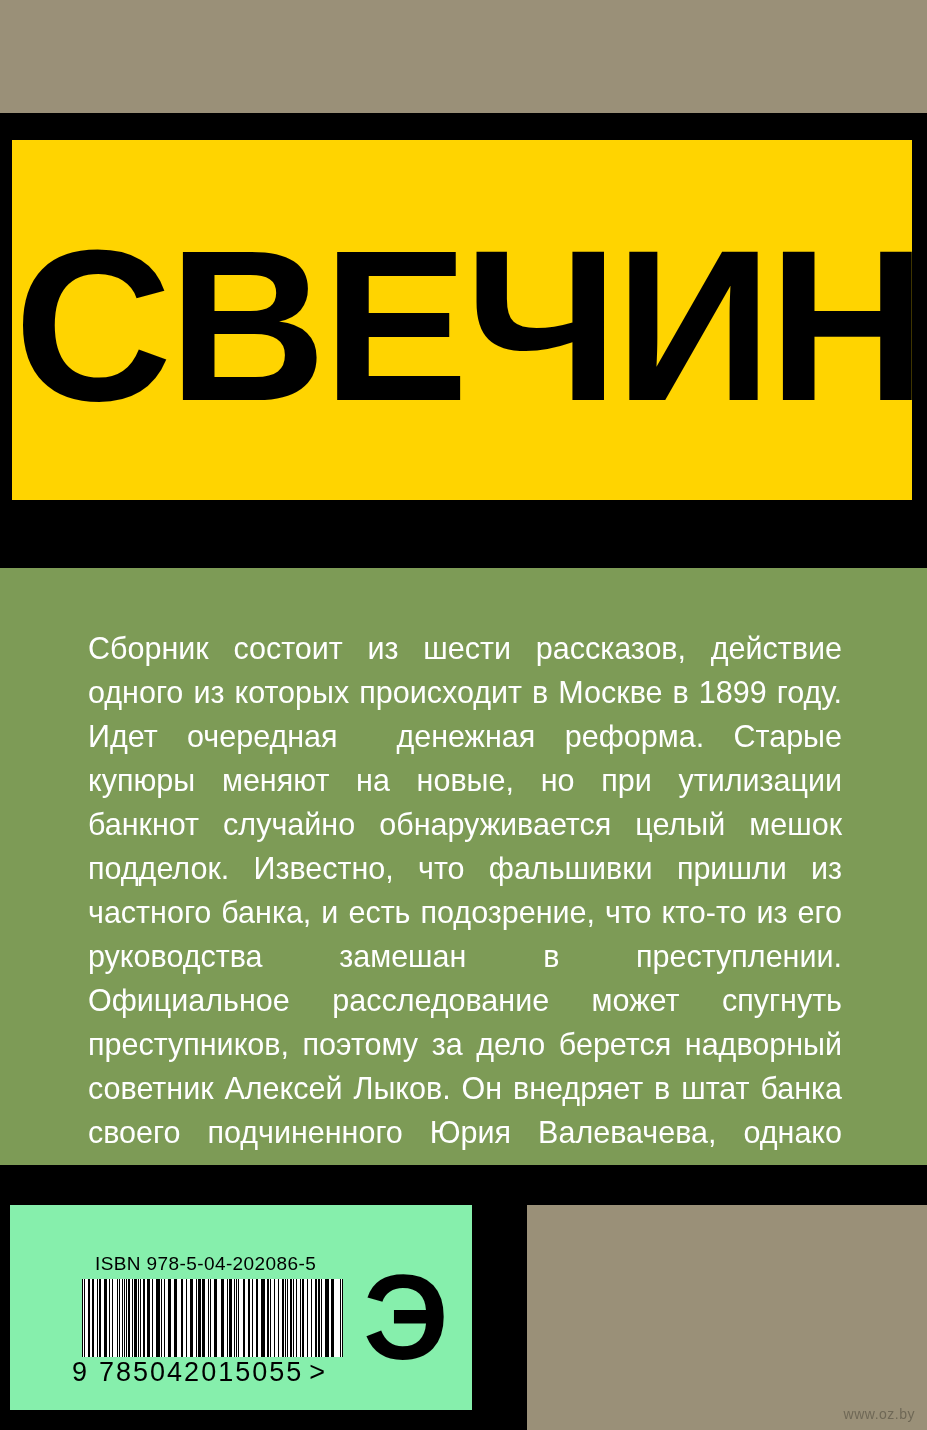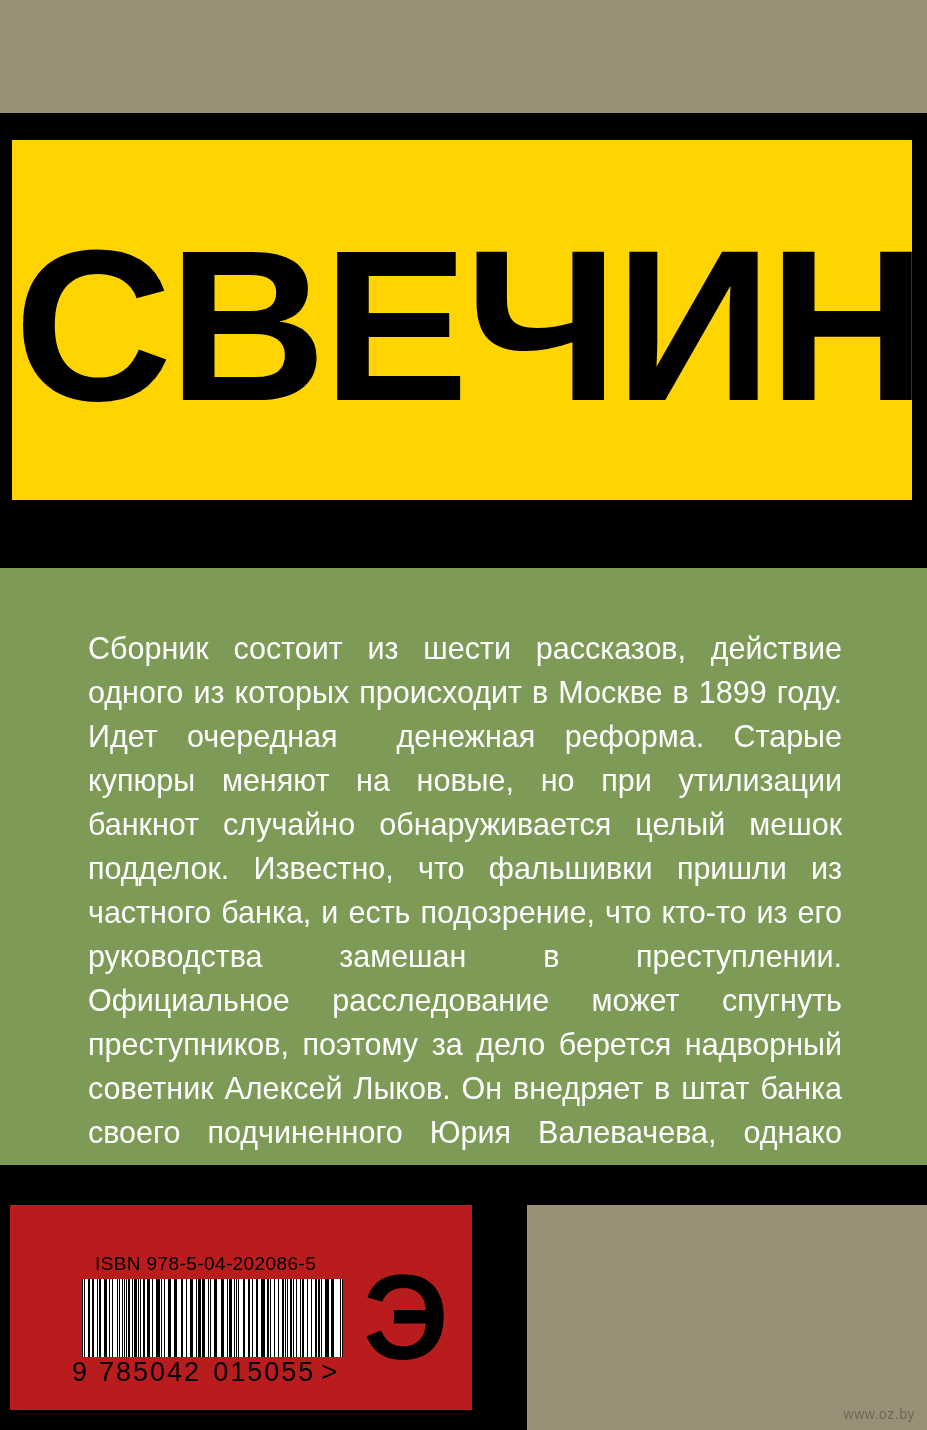--- a/index.html
+++ b/index.html
@@ -125,21 +125,21 @@
     background: #9a9078;
   }
 
   
   .barcode-card {
     position: absolute;
     left: 10px;
     top: 1205px;
     width: 462px;
     height: 205px;
-    background: #b91c1c;
+    background: #86efac;
   }
 
   .isbn-text {
     position: absolute;
     left: 85px;
     top: 48px;
     font-family: "Liberation Sans", sans-serif;
     font-size: 19px;
     color: #000000;
     letter-spacing: 0.4px;
@@ -166,21 +166,21 @@
     left: 62px;
     top: 152px;
     width: 290px;
     font-family: "Liberation Sans", sans-serif;
     font-size: 27px;
     letter-spacing: 2px;
     color: #000000;
     white-space: nowrap;
   }
   .barcode-digits .lead { margin-right: 10px; }
-  .barcode-digits .grp  { margin-right: 12px; }
+  .barcode-digits .grp  { }
   .barcode-digits .tail { margin-left: 6px; }
 
   
   .logo {
     position: absolute;
     left: 360px;
     top: 1265px;
     width: 92px;
     height: 108px;
   }

